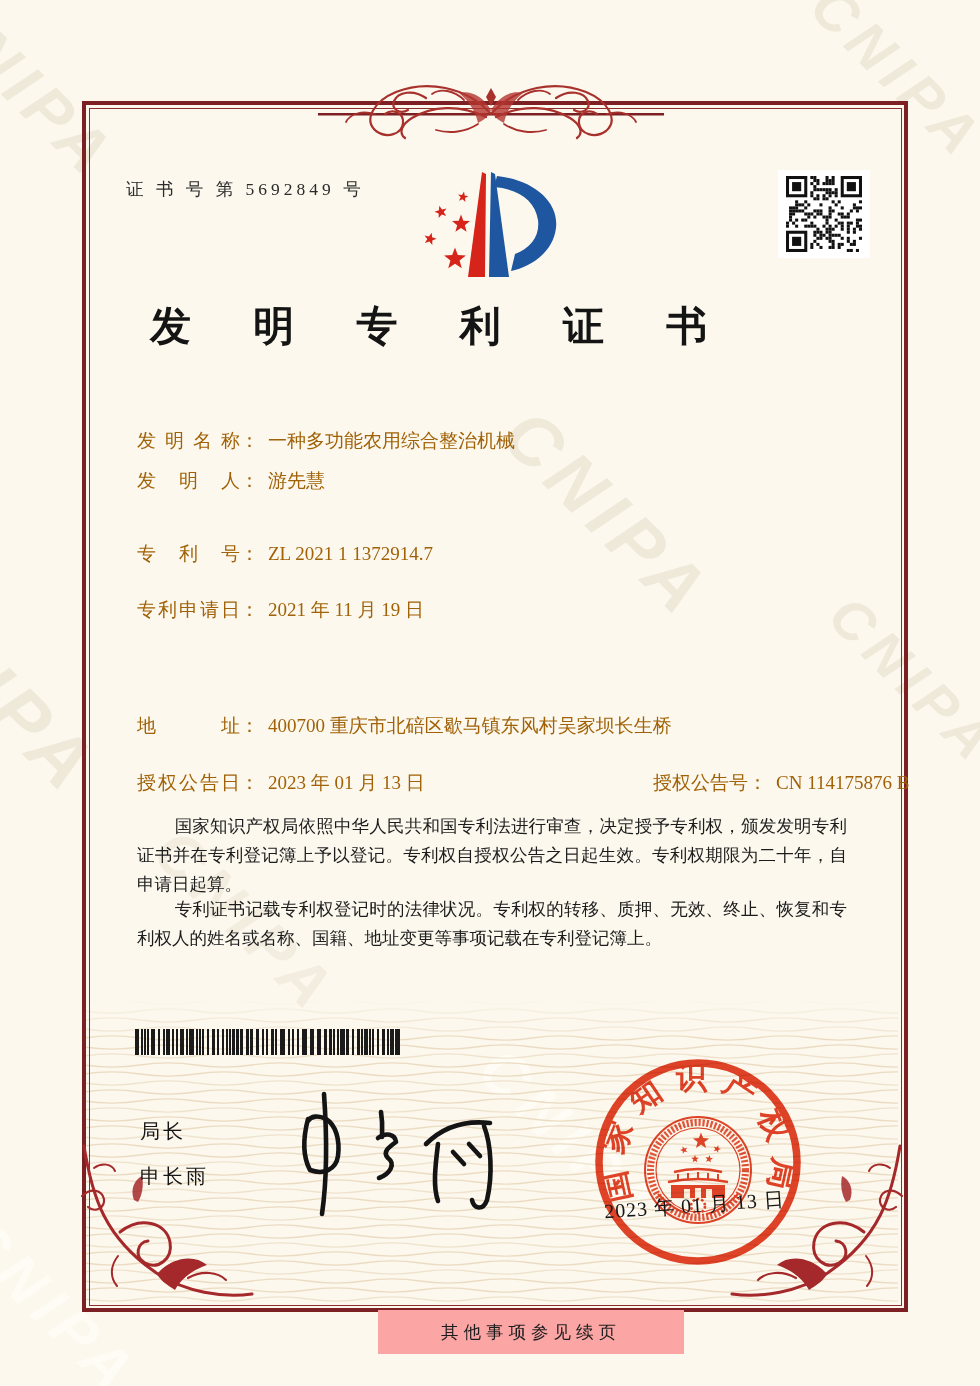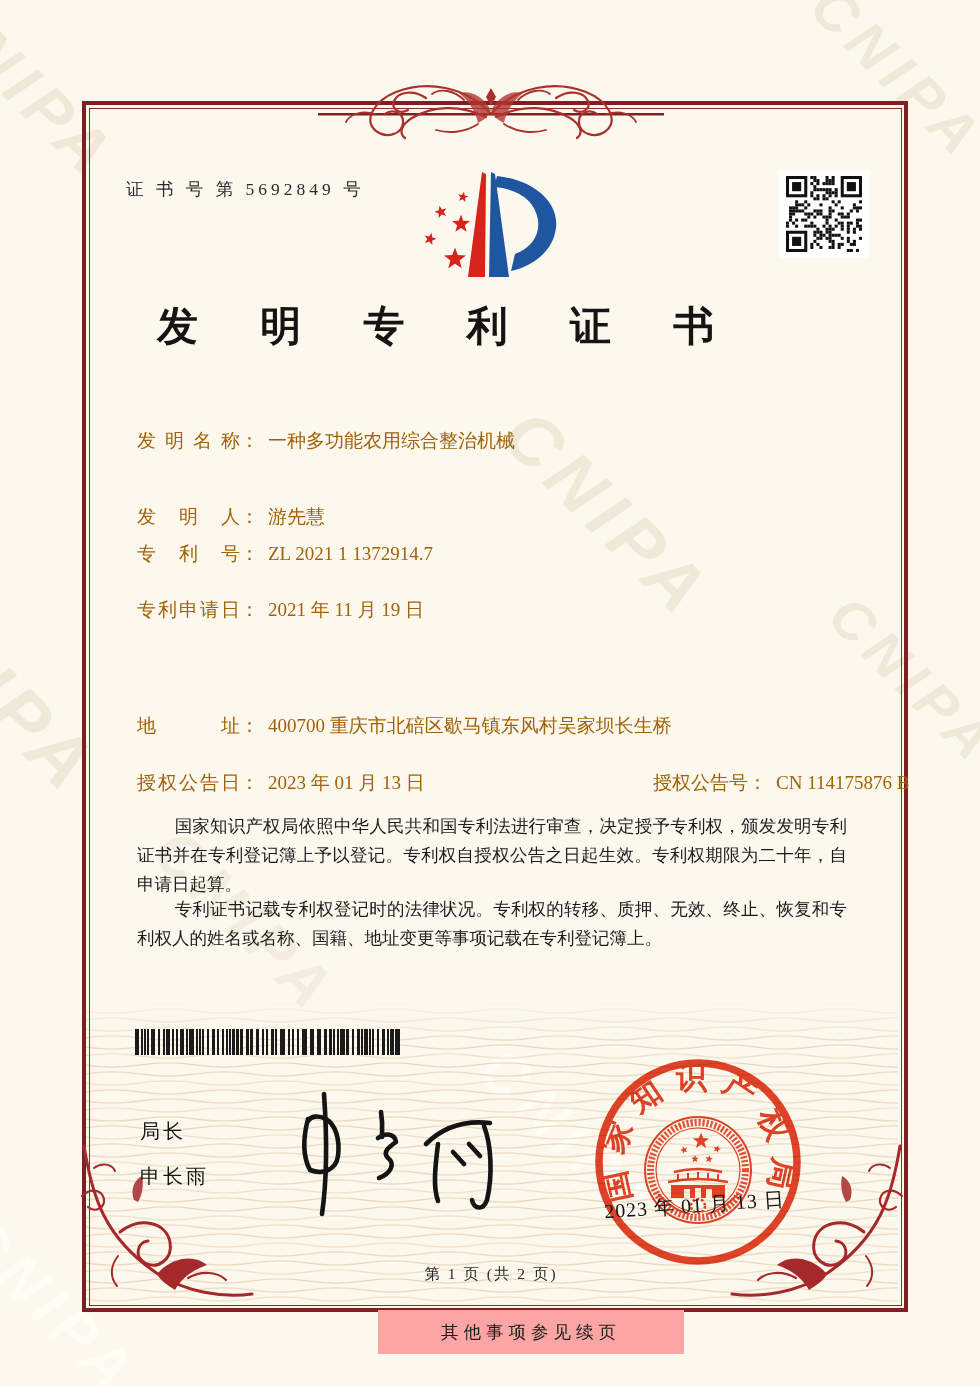--- a/index.html
+++ b/index.html
@@ -20,21 +20,21 @@
   .orn-top{position:absolute;left:318px;top:70px;z-index:2;}
   .corner{position:absolute;z-index:2;}
   .corner-l{left:60px;top:1138px;}
   .corner-r{left:724px;top:1138px;}
   
   .certno{position:absolute;left:126px;top:177px;font-size:17.5px;letter-spacing:4px;color:#2b2b2b;z-index:3;}
   .qrbox{position:absolute;left:778px;top:170px;width:92px;height:88px;background:#fff;z-index:3;
          display:flex;align-items:center;justify-content:center;}
   .logo{position:absolute;left:418px;top:160px;z-index:3;}
   .title{position:absolute;left:82px;top:299px;width:693px;text-align:center;font-size:41px;font-weight:bold;
-         letter-spacing:26px;text-indent:26px;color:#141414;z-index:3;margin-left:7px;}
+         letter-spacing:26px;text-indent:26px;color:#141414;z-index:3;}
   .row{position:absolute;left:137px;font-size:19px;z-index:3;white-space:nowrap;color:#a16207;}
   .lbl{display:inline-block;width:103px;text-align:justify;text-align-last:justify;vertical-align:bottom;}
   .val{margin-left:9px;}
   .grant2{position:absolute;left:516px;top:0;}
   .para{position:absolute;left:137px;width:710px;font-size:17.5px;line-height:29px;text-align:justify;
         text-indent:2.15em;color:#1c1c1c;z-index:3;}
   .barcode{position:absolute;left:135px;top:1029px;z-index:3;}
   .officer{position:absolute;left:140px;top:1118px;z-index:3;
            font-family:Liberation Sans, sans-serif;font-size:20px;color:#161616;}
   .officer div{margin-bottom:18px;letter-spacing:3px;}
@@ -332,21 +332,21 @@
     <path d="M64,12 L68,14 L67,117 L50,117 Z" fill="#d6241b"></path>
     <path d="M73,12 L77,14 L91,117 L71,117 Z" fill="#1e56a0"></path>
     <path d="M79,16 C116,20 141,42 138,68 C135,93 112,107 93,111 L97,94 C113,88 122,76 120,60 C117,40 100,29 76,27 Z" fill="#1e56a0"></path>
   </svg>
 
   <div class="title">发 明 专 利 证 书</div>
 
   <div class="row" style="top:428px">
     <span class="lbl">发明名称</span><span>：</span><span class="val">一种多功能农用综合整治机械</span>
   </div>
-  <div class="row" style="top:504px">
+  <div class="row" style="top:468px">
     <span class="lbl">发明人</span><span>：</span><span class="val">游先慧</span>
   </div>
   <div class="row" style="top:541px">
     <span class="lbl">专利号</span><span>：</span><span class="val">ZL 2021 1 1372914.7</span>
   </div>
   <div class="row" style="top:597px">
     <span class="lbl">专利申请日</span><span>：</span><span class="val">2021 年 11 月 19 日</span>
   </div>
   <div class="row" style="top:713px">
     <span class="lbl">地址</span><span>：</span><span class="val">400700 重庆市北碚区歇马镇东风村吴家坝长生桥</span>
@@ -461,17 +461,16 @@
         <rect x="-3" y="18" width="6" height="10" fill="#fcf8ee" stroke="none"></rect>
         <rect x="8" y="19" width="6" height="9" fill="#fcf8ee" stroke="none"></rect>
         <circle cy="36" r="7" stroke-width="2.5" stroke-dasharray="2.5 2"></circle>
         <path d="M-40,24 Q-22,42 -8,44 M40,24 Q22,42 8,44" stroke-width="2"></path>
       </g>
     </g>
   </svg>
 
   <div class="sealdate">2023 年 01 月 13 日</div>
 
-  <div class="pageinfo">第 1 页 (共 2 页)</div>
 
   <div class="contnote">其他事项参见续页</div>
 
 </div>
 
 </body></html>

